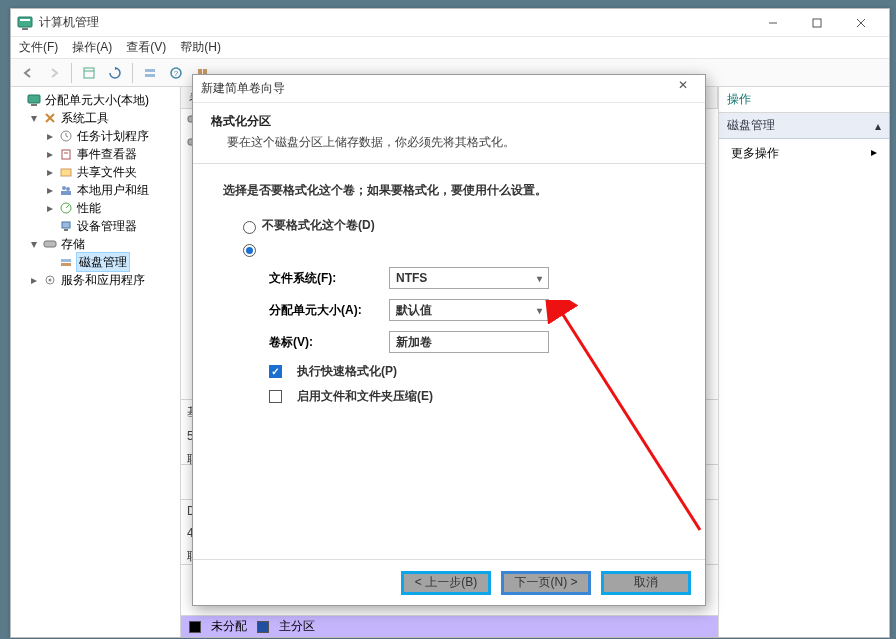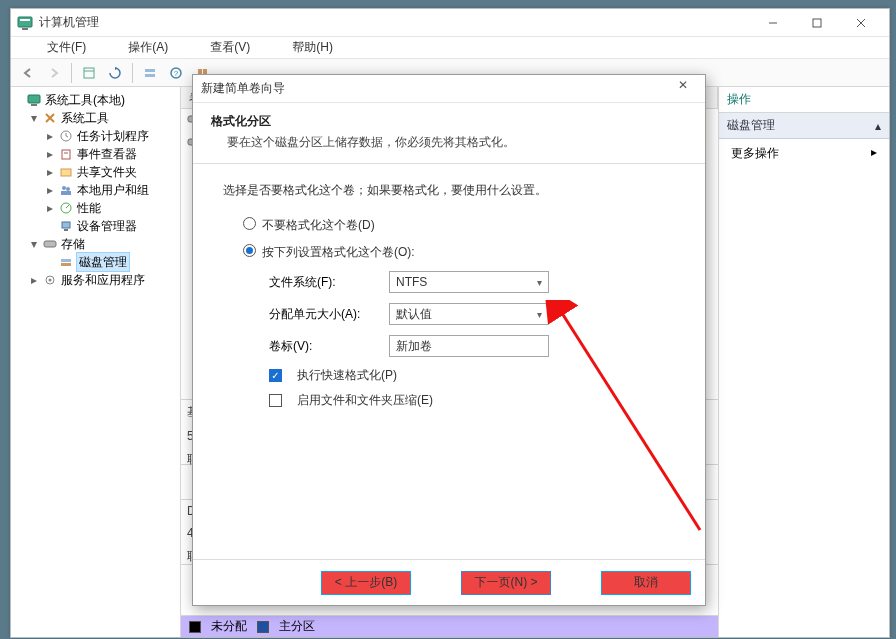--- a/index.html
+++ b/index.html
@@ -35,21 +35,21 @@
   .titlebar-title { flex: 0 0 auto; color: #333; }
   .titlebar-spacer { flex: 1; }
   .winbtn {
     width: 44px; height: 28px; display: flex; align-items: center; justify-content: center;
     color: #555; cursor: pointer;
   }
   .menubar {
     height: 22px; display: flex; align-items: center; gap: 14px;
     padding: 0 8px; border-bottom: 1px solid #e6e6e6; color: #333;
   }
-  .menubar span { cursor: default; margin-left: 28px; }
+  .menubar span { cursor: default; }
   .toolbar {
     height: 28px; display: flex; align-items: center; gap: 4px;
     padding: 0 6px; border-bottom: 1px solid #d7d7d7; background: #fafafa;
   }
   .tbtn {
     width: 22px; height: 22px; border: 1px solid transparent;
     display: flex; align-items: center; justify-content: center; color: #555;
   }
   .tsep { width: 1px; height: 20px; background: #ccc; margin: 0 2px; }
   .content {
@@ -111,23 +111,23 @@
   }
   .wizard-title {
     height: 28px; display: flex; align-items: center; padding: 0 8px;
     border-bottom: 1px solid #e6e6e6;
   }
   .wizard-title .wt { flex: 1; color: #333; }
   .wizard-close { width: 28px; height: 22px; text-align: center; color: #555; cursor: pointer; }
   .wizard-header { padding: 10px 18px 12px 18px; border-bottom: 1px solid #ddd; }
   .wizard-header .h1 { font-weight: bold; color: #222; margin-bottom: 4px; }
   .wizard-header .h2 { color: #444; padding-left: 16px; }
-  .wizard-body { flex: 1; padding: 18px 30px 10px 30px; color: #333; }
+  .wizard-body { flex: 1; padding: 18px 30px 10px 30px; color: #333; font-weight: bold; }
   .wizard-instr { margin-bottom: 18px; }
-  .radio-row { display: flex; align-items: flex-start; gap: 6px; margin: 6px 0 10px 20px; }
+  .radio-row { display: flex; align-items: flex-end; gap: 6px; margin: 6px 0 10px 20px; }
   .radio {
     width: 13px; height: 13px; border: 1px solid #555; border-radius: 50%;
     display: inline-flex; align-items: center; justify-content: center; background: #fff;
   }
   .radio.checked::after {
     content: ""; width: 7px; height: 7px; border-radius: 50%; background: #1a6fd1;
   }
   .form-block { margin-left: 46px; }
   .form-row { display: flex; align-items: center; margin: 10px 0; }
   .form-row .flabel { width: 120px; color: #000000; }
@@ -146,22 +146,22 @@
     width: 13px; height: 13px; border: 1px solid #555; background: #fff;
     display: inline-flex; align-items: center; justify-content: center;
   }
   .chk.checked { background: #1a6fd1; border-color: #1a6fd1; }
   .chk.checked::after { content: "✓"; color: #fff; font-size: 10px; line-height: 10px; }
   .wizard-footer {
     height: 46px; border-top: 1px solid #ddd; display: flex; align-items: center;
     justify-content: flex-end; gap: 10px; padding: 0 14px;
   }
   .btn {
-    min-width: 90px; height: 24px; border: 1px solid #0ea5e9; background: #ef4444;
-    display: flex; align-items: center; justify-content: center; color: #333; cursor: pointer; margin-left: 40px;
+    min-width: 90px; height: 24px; border: 3px solid #0ea5e9; background: #a3a3a3;
+    display: flex; align-items: center; justify-content: center; color: #333; cursor: pointer;
   }
   .btn.primary { border-color: #3a86d6; }
   
   .red-arrow { position: absolute; z-index: 30; pointer-events: none; }
   
   .disk-strip {
     position: absolute; left: 0; right: 0;
     border-top: 1px solid #d7d7d7; border-bottom: 1px solid #d7d7d7;
     background: #fff;
   }
@@ -257,21 +257,21 @@
     <div class="left-pane">
       <ul class="tree">
         <li>
           <span class="twisty"></span>
           <span class="ico">
               <svg width="14" height="14">
                 <rect x="1" y="2" width="12" height="8" rx="1" fill="#4a8" stroke="#276"></rect>
                 <rect x="4" y="11" width="6" height="2" fill="#777"></rect>
               </svg>
             </span>
-          <span class="lbl">系统工具(本地)</span>
+          <span class="lbl">分配单元大小(本地)</span>
         </li>
         <ul>
           <li>
             <span class="twisty">▾</span>
             <span class="ico">
                 <svg width="14" height="14">
                   <path d="M3 3 L11 11 M11 3 L3 11" stroke="#c83" stroke-width="2"></path>
                 </svg>
               </span>
             <span class="lbl">系统工具</span>
@@ -439,21 +439,20 @@
   </div>
   <div class="wizard-body">
     <div class="wizard-instr">选择是否要格式化这个卷；如果要格式化，要使用什么设置。</div>
 
     <div class="radio-row">
       <span class="radio"></span>
       <span>不要格式化这个卷(D)</span>
     </div>
     <div class="radio-row">
       <span class="radio checked"></span>
-      <span>按下列设置格式化这个卷(O):</span>
     </div>
 
     <div class="form-block">
       <div class="form-row">
         <span class="flabel">文件系统(F):</span>
         <div class="combo">
           <span>NTFS</span>
           <span class="arr">▾</span>
         </div>
       </div>

